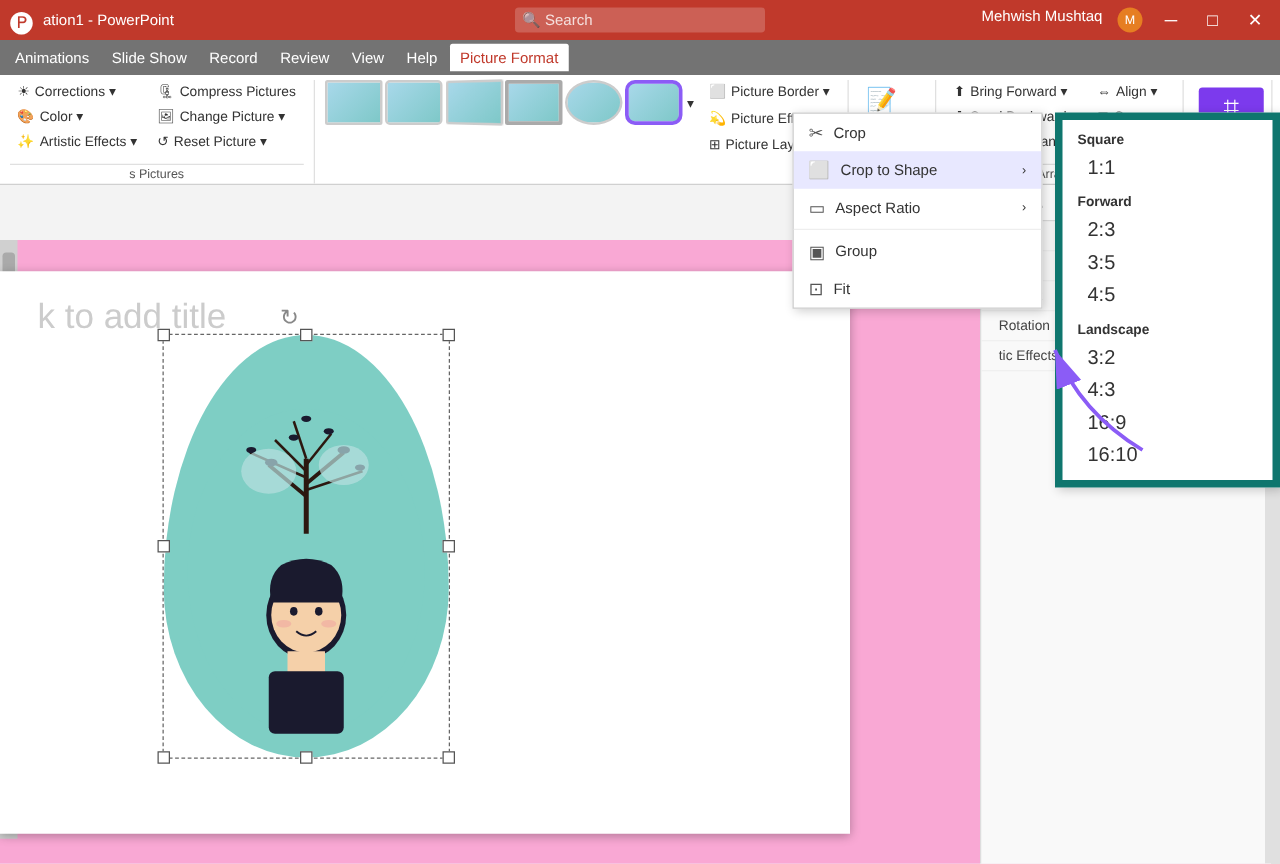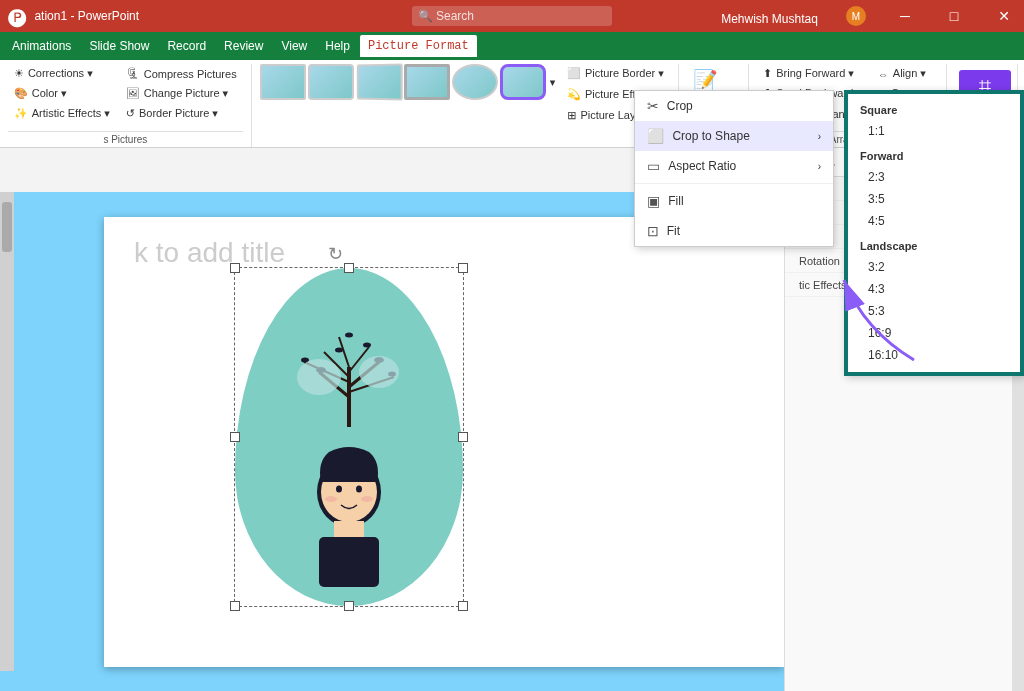--- a/index.html
+++ b/index.html
@@ -24,40 +24,40 @@
       background: rgba(255,255,255,0.2);
       border: none;
       border-radius: 3px;
       color: white;
       padding: 3px 24px;
       font-size: 12px;
       width: 200px;
       outline: none;
     }
     .search-box::placeholder { color: rgba(255,255,255,0.8); }
-    .title-bar-right { display: flex; align-items: flex-end; gap: 28px; font-size: 12px; }
+    .title-bar-right { display: flex; align-items: flex-start; gap: 12px; font-size: 12px; }
     .win-btn { background: none; border: none; color: white; cursor: pointer; font-size: 14px; padding: 2px 6px; }
 
     
     .menu-bar {
       height: 28px;
-      background: #15803d;
+      background: #737373;
       display: flex;
       align-items: center;
       padding: 0 4px;
       gap: 2px;
     }
     .menu-item {
       color: white;
       font-size: 12px;
       padding: 4px 8px;
       cursor: pointer;
       border-radius: 2px;
     }
-    .menu-item.active { background: white; color: #c0392b; border-radius: 2px 2px 0 0; font-family: Liberation Mono, monospace; }
+    .menu-item.active { background: white; color: #c0392b; border-radius: 2px 2px 0 0; }
 
     
     .ribbon {
       height: 88px;
       background: white;
       border-bottom: 1px solid #d0d0d0;
       display: flex;
       align-items: stretch;
       padding: 4px 4px 0 4px;
       gap: 4px;
@@ -144,26 +144,26 @@
 
     
     .main-area {
       display: flex;
       height: calc(691px - 148px);
     }
 
     
     .canvas-area {
       flex: 1;
-      background: #7dd3fc;
+      background: #f9a8d4;
       position: relative;
       overflow: hidden;
       display: flex;
       align-items: center;
-      justify-content: flex-end;
+      justify-content: flex-start;
       margin-top: 44px;
     }
     .slide-canvas {
       width: 680px;
       height: 450px;
       background: white;
       position: relative;
       box-shadow: 0 2px 8px rgba(0,0,0,0.3);
     }
     .slide-title-placeholder {
@@ -262,34 +262,34 @@
     .dropdown-item .item-icon { font-size: 14px; color: #555; }
     .dropdown-arrow { margin-left: auto; font-size: 10px; }
 
     
     .aspect-submenu {
       position: absolute;
       top: 148px;
       right: 0;
       width: 180px;
       background: white;
-      border: 4px solid #0f766e;
+      border: 6px solid #0f766e;
       box-shadow: 2px 2px 8px rgba(0,0,0,0.2);
       z-index: 101;
       padding: 6px 0;
     }
     .submenu-header {
       padding: 4px 12px;
       font-size: 11px;
       font-weight: 600;
       color: #333;
     }
     .submenu-item {
       padding: 4px 20px;
-      font-size: 12px;
+      font-size: 16px;
       color: #333;
       cursor: pointer;
     }
     .format-section-item {
       display: flex; align-items: center; justify-content: space-between;
       padding: 5px 14px;
       font-size: 11px;
       color: #444;
       cursor: pointer;
       border-bottom: 1px solid #f0f0f0;
@@ -348,21 +348,21 @@
         <button class="ribbon-btn-small">
           <span>🗜</span>
           <span>Compress Pictures</span>
         </button>
         <button class="ribbon-btn-small">
           <span>🖼</span>
           <span>Change Picture ▾</span>
         </button>
         <button class="ribbon-btn-small">
           <span>↺</span>
-          <span>Border Picture ▾</span>
+          <span>Reset Picture ▾</span>
         </button>
       </div>
     </div>
     <div class="ribbon-group-label">s Pictures</div>
   </div>
 
   <div class="ribbon-group">
     <div class="ribbon-group-content">
       <div class="pic-styles">
         <div class="pic-thumb" style="background:linear-gradient(135deg,#a8d8ea,#7ec8c8);"></div>
@@ -577,39 +577,38 @@
     <span class="dropdown-arrow">›</span>
   </div>
   <div class="dropdown-item">
     <span class="item-icon">▭</span>
     <span>Aspect Ratio</span>
     <span class="dropdown-arrow">›</span>
   </div>
   <div style="border-top:1px solid #eee;margin:2px 0;"></div>
   <div class="dropdown-item">
     <span class="item-icon">▣</span>
-    <span>Fill</span>
+    <span>Group</span>
   </div>
   <div class="dropdown-item">
     <span class="item-icon">⊡</span>
     <span>Fit</span>
   </div>
 </div>
 
 <div class="aspect-submenu" style="top:90px;right:0px;">
   <div class="submenu-header">Square</div>
   <div class="submenu-item">1:1</div>
   <div class="submenu-header" style="margin-top:4px;">Forward</div>
   <div class="submenu-item">2:3</div>
   <div class="submenu-item">3:5</div>
   <div class="submenu-item">4:5</div>
   <div class="submenu-header" style="margin-top:4px;">Landscape</div>
   <div class="submenu-item">3:2</div>
   <div class="submenu-item">4:3</div>
-  <div class="submenu-item">5:3</div>
   <div class="submenu-item">16:9</div>
   <div class="submenu-item">16:10</div>
 </div>
 
 <div style="position:absolute;top:250px;right:80px;z-index:300;pointer-events:none;">
   <svg width="120" height="120" viewBox="0 0 120 120">
     <defs>
       <marker id="arrowhead" markerWidth="10" markerHeight="7" refX="10" refY="3.5" orient="auto">
         <polygon points="0 0, 10 3.5, 0 7" fill="#8b5cf6"></polygon>
       </marker>

